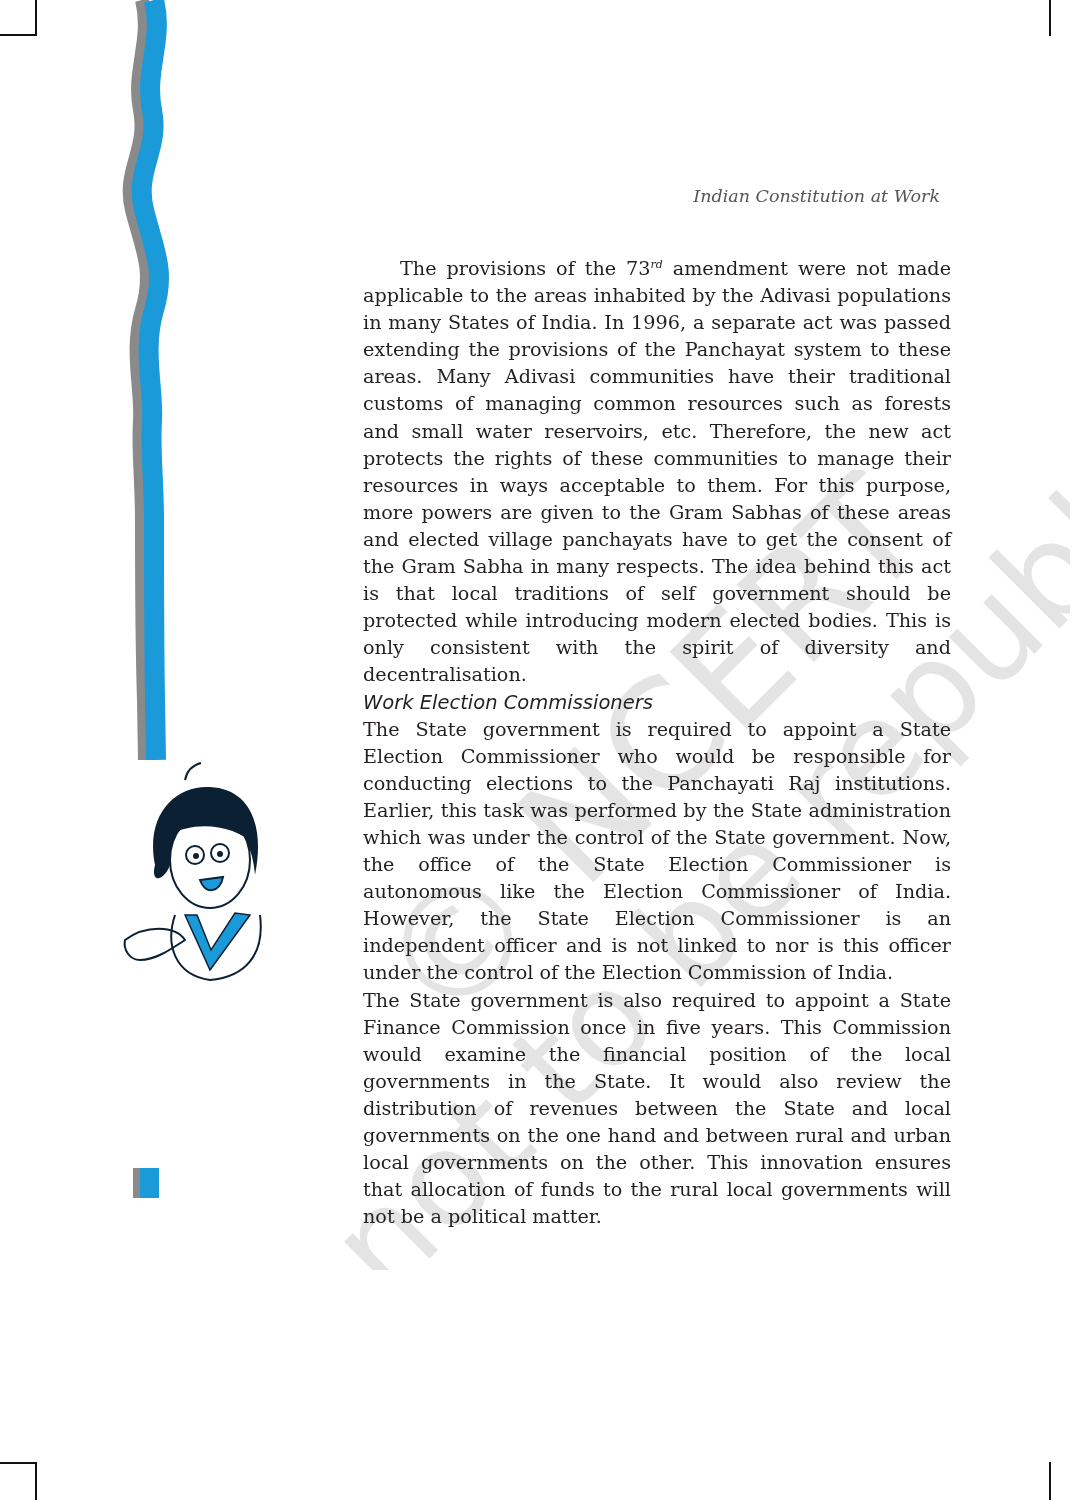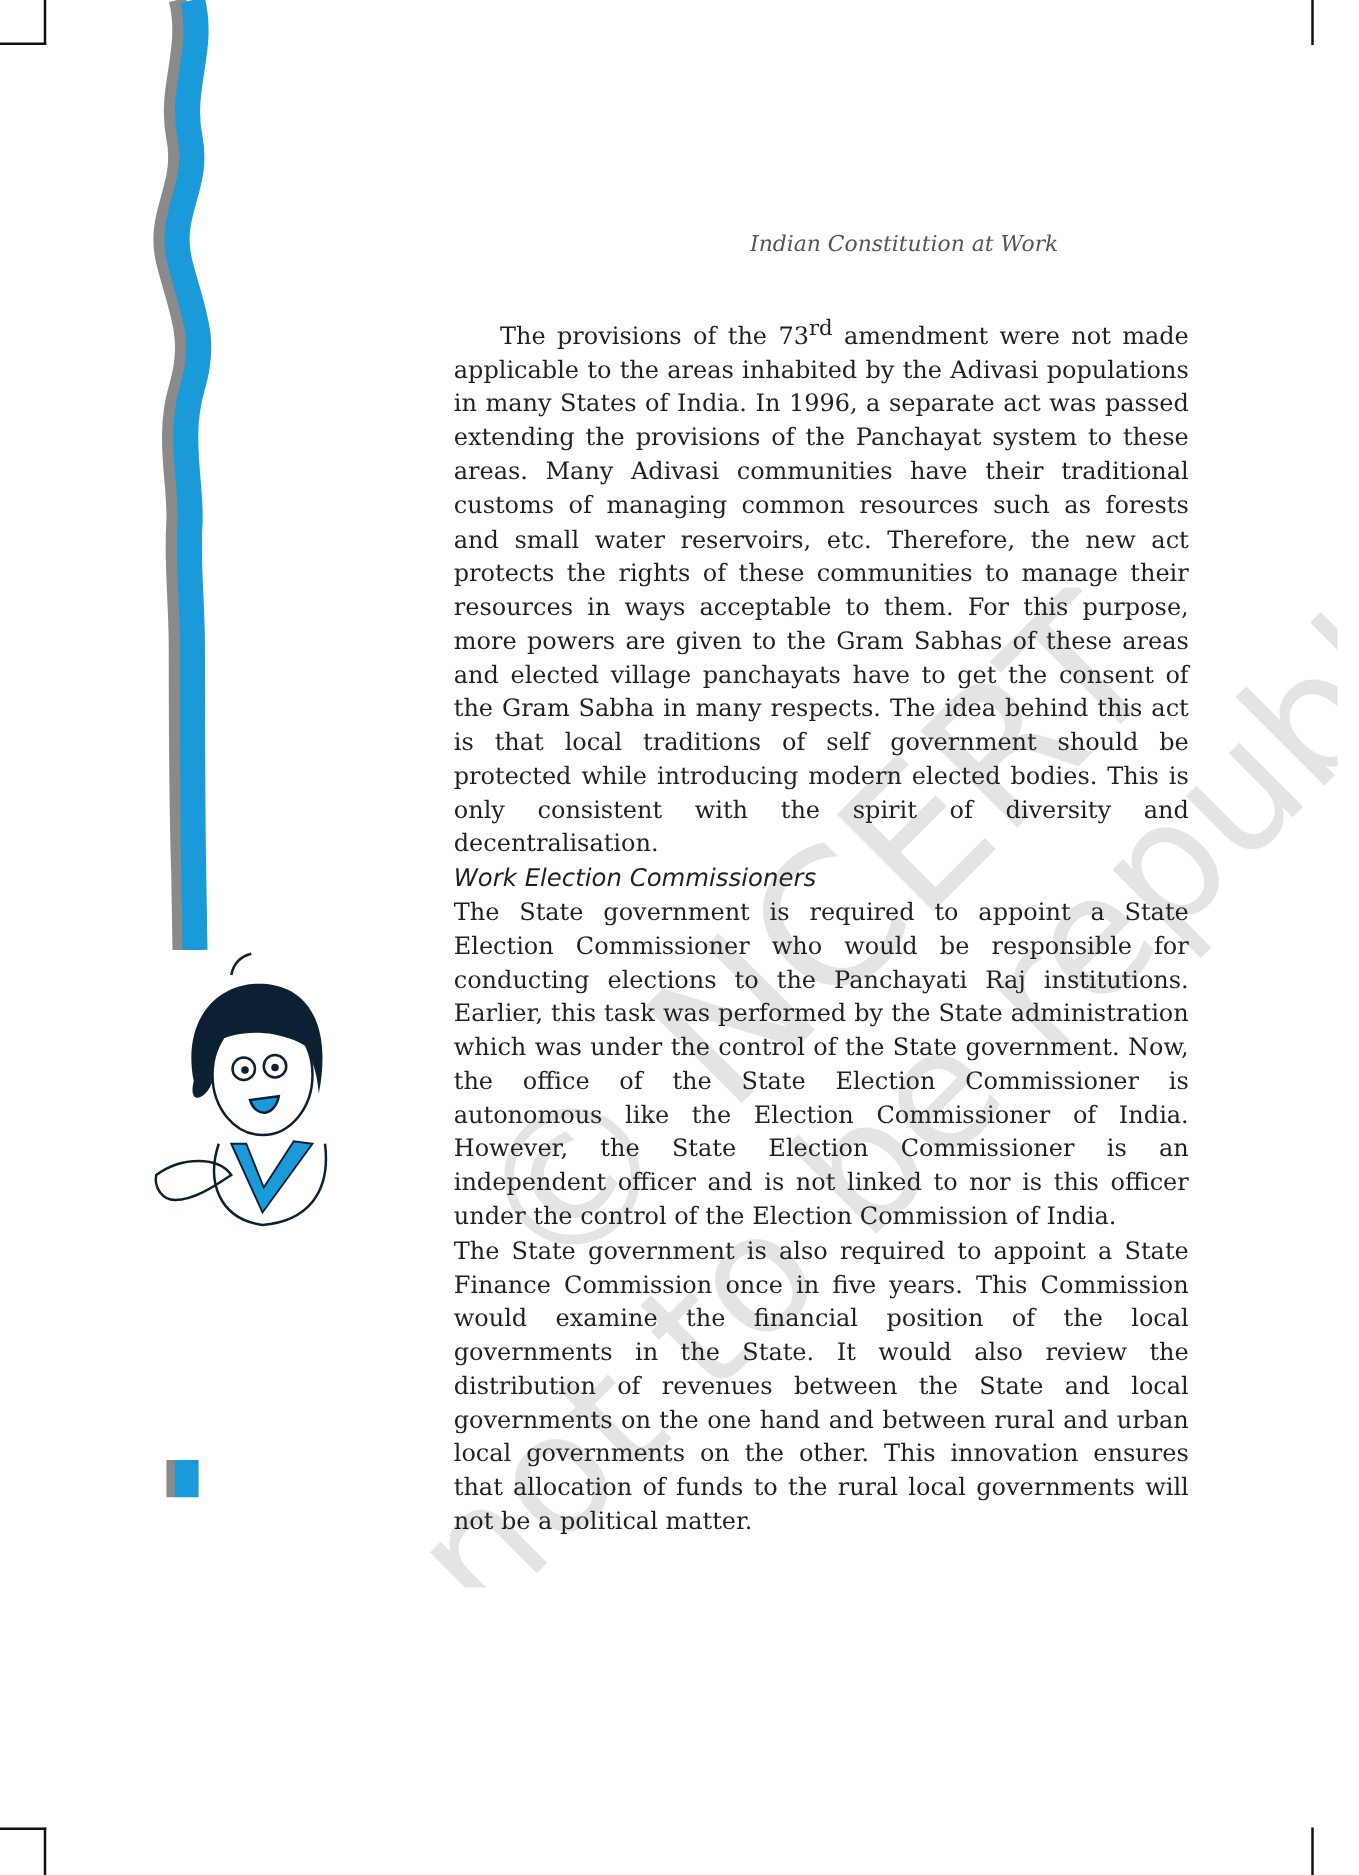--- a/index.html
+++ b/index.html
@@ -5,32 +5,32 @@
     html, body { margin: 0; padding: 0; }
     body {
       width: 1087px; height: 1500px; position: relative; overflow: hidden;
       background: #ffffff;
       font-family: "DejaVu Serif", "Liberation Serif", serif;
       color: #231f20;
     }
     .crop { position: absolute; background: #111; }
     .running-head {
       position: absolute; left: 600px; top: 186px; width: 340px;
-      text-align: left; font-style: italic; font-size: 17.5px; color: #555;
+      text-align: right; font-style: italic; font-size: 17.5px; color: #555;
       font-family: "DejaVu Serif", serif;
     }
     .main-col {
       position: absolute; left: 363px; top: 235px; width: 588px;
       font-size: 19.2px; line-height: 27.1px; text-align: justify;
       font-family: "DejaVu Serif", serif;
     }
     .main-col p { margin: 0; }
     .main-col .indent { text-indent: 37px; }
     .sec-head { font-style: italic; font-family: "DejaVu Sans", sans-serif; font-size: 19.5px; margin-top: 27px; color: #231f20; }
-    sup { font-size: 17px; vertical-align: super; line-height: 0; }
+    sup { font-size: 11px; vertical-align: super; line-height: 0; font-style: italic; }
     .tab-marker { position: absolute; left: 133px; top: 1168px; width: 26px; height: 30px; }
     .watermark {
       position: absolute; left: 170px; top: 470px; width: 900px; height: 800px;
       pointer-events: none; z-index: 0;
     }
     .stripe { position: absolute; left: 112px; top: 0; width: 80px; height: 760px; }
     .cartoon { position: absolute; left: 115px; top: 755px; width: 190px; height: 230px; }
     .layer { position: relative; z-index: 1; }
   </style>
 </head>

